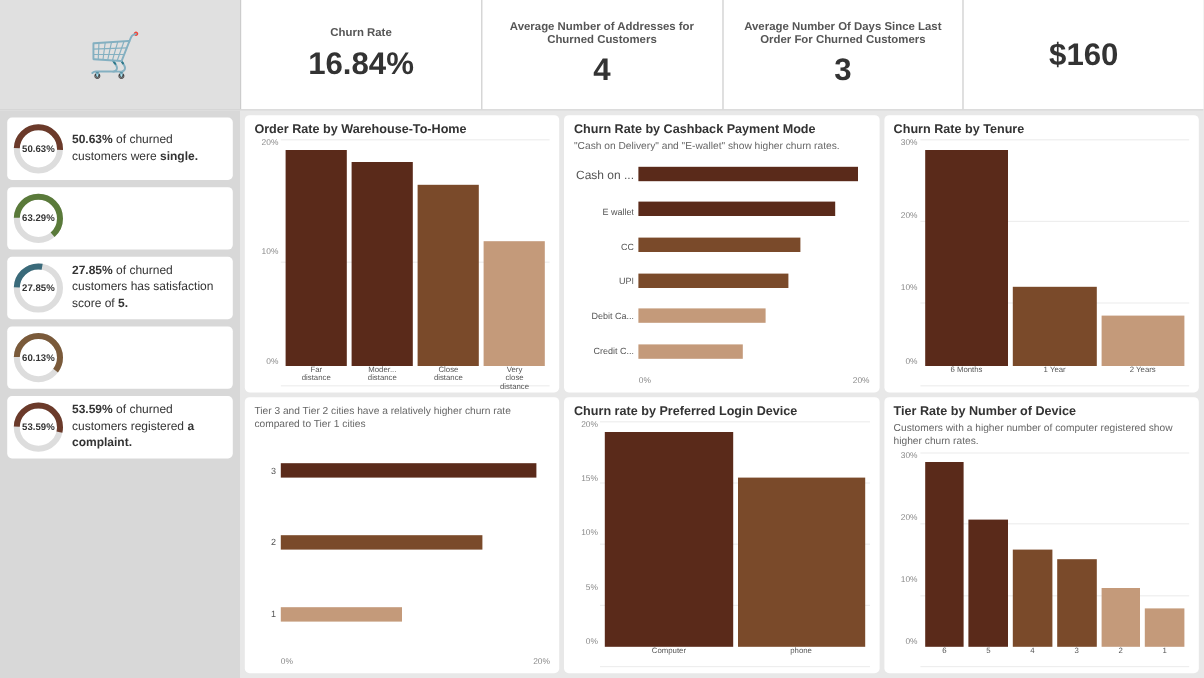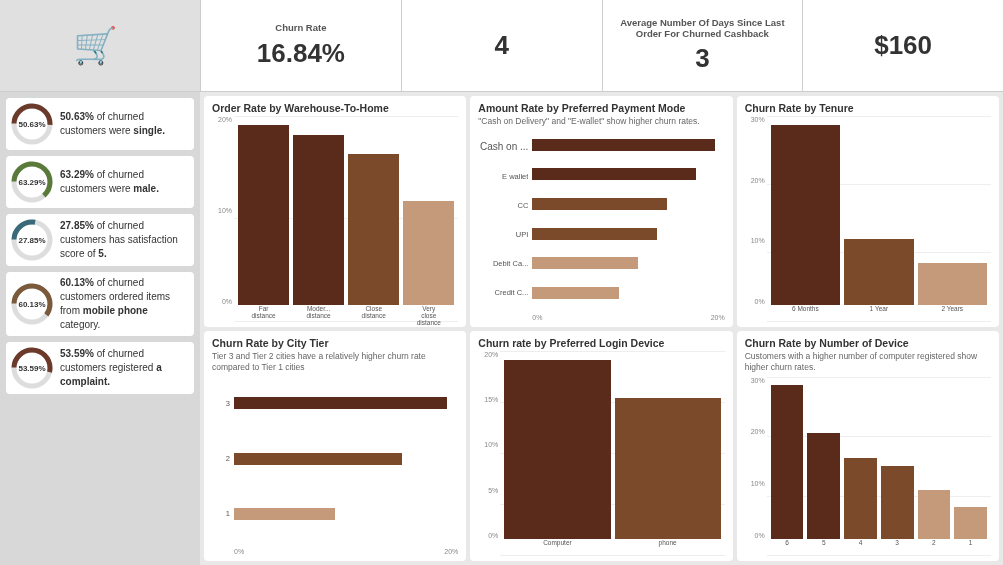--- a/index.html
+++ b/index.html
@@ -167,24 +167,25 @@
         <div class="kpi-logo-text"></div>
       </div>
     </div>
 
     <div id="kpi-items-container" style="display:flex; flex:1;">
         <div class="kpi-item">
           <div class="kpi-label">Churn Rate</div>
     <div class="kpi-value">16.84%</div>
         </div>
         <div class="kpi-item">
+          <div class="kpi-label">Average Number of Addresses for Churned Customers</div>
     <div class="kpi-value">4</div>
         </div>
         <div class="kpi-item">
-          <div class="kpi-label">Average Number Of Days Since Last Order For Churned Cashback</div>
+          <div class="kpi-label">Average Number Of Days Since Last Order For Churned Customers</div>
     <div class="kpi-value">3</div>
         </div>
         <div class="kpi-item">
     <div class="kpi-value">$160</div>
         </div>
       </div>
   </div>
 
   <div class="main-content">
 
@@ -200,41 +201,39 @@
     <div class="stat-text"><strong>50.63%</strong> of churned customers were <strong>single.</strong></div>
   </div>
         <div class="stat-row">
     <div class="donut-container">
       <svg viewBox="0 0 44 44">
         <circle cx="22" cy="22" r="18" fill="none" stroke="#ddd" stroke-width="5"></circle>
         <circle cx="22" cy="22" r="18" fill="none" stroke="#5a7a3a" stroke-width="5" stroke-dasharray="71.58 41.52" stroke-dashoffset="28.27" transform="rotate(-90, 22, 22)"></circle>
       </svg>
       <div class="donut-label">63.29%</div>
     </div>
-    <div class="stat-text"><strong>63.29%</strong> of churned customers were <strong>male.</strong></div>
   </div>
         <div class="stat-row">
     <div class="donut-container">
       <svg viewBox="0 0 44 44">
         <circle cx="22" cy="22" r="18" fill="none" stroke="#ddd" stroke-width="5"></circle>
         <circle cx="22" cy="22" r="18" fill="none" stroke="#3a6a7a" stroke-width="5" stroke-dasharray="31.50 81.60" stroke-dashoffset="28.27" transform="rotate(-90, 22, 22)"></circle>
       </svg>
       <div class="donut-label">27.85%</div>
     </div>
     <div class="stat-text"><strong>27.85%</strong> of churned customers has satisfaction score of <strong>5.</strong></div>
   </div>
         <div class="stat-row">
     <div class="donut-container">
       <svg viewBox="0 0 44 44">
         <circle cx="22" cy="22" r="18" fill="none" stroke="#ddd" stroke-width="5"></circle>
         <circle cx="22" cy="22" r="18" fill="none" stroke="#7a5a3a" stroke-width="5" stroke-dasharray="68.01 45.09" stroke-dashoffset="28.27" transform="rotate(-90, 22, 22)"></circle>
       </svg>
       <div class="donut-label">60.13%</div>
     </div>
-    <div class="stat-text"><strong>60.13%</strong> of churned customers ordered items from <strong>mobile phone</strong> category.</div>
   </div>
         <div class="stat-row">
     <div class="donut-container">
       <svg viewBox="0 0 44 44">
         <circle cx="22" cy="22" r="18" fill="none" stroke="#ddd" stroke-width="5"></circle>
         <circle cx="22" cy="22" r="18" fill="none" stroke="#6b3a2a" stroke-width="5" stroke-dasharray="60.61 52.49" stroke-dashoffset="28.27" transform="rotate(-90, 22, 22)"></circle>
       </svg>
       <div class="donut-label">53.59%</div>
     </div>
     <div class="stat-text"><strong>53.59%</strong> of churned customers registered <strong>a complaint.</strong></div>
@@ -271,21 +270,21 @@
               <div style="position:absolute; left:22px; right:0; bottom:0; height:16px; display:flex; gap:4px; padding:0 4px;">
                 <div style="flex:1; text-align:center; font-size:6.5px; color:#555; line-height:1.1;">Far<br>distance</div>
                 <div style="flex:1; text-align:center; font-size:6.5px; color:#555; line-height:1.1;">Moder...<br>distance</div>
                 <div style="flex:1; text-align:center; font-size:6.5px; color:#555; line-height:1.1;">Close<br>distance</div>
                 <div style="flex:1; text-align:center; font-size:6.5px; color:#555; line-height:1.1;">Very<br>close<br>distance</div>
               </div>
             </div>
           </div>
         </div>
         <div class="chart-card">
-    <div class="chart-title">Amount Rate by Preferred Payment Mode</div>
+    <div class="chart-title">Churn Rate by Cashback Payment Mode</div>
     <div class="chart-subtitle">"Cash on Delivery" and "E-wallet" show higher churn rates.</div>
     <div class="chart-area">
   <div style="position:relative; height:100%; min-height:80px;">
               <div style="position:absolute; left:0; right:0; top:0; bottom:14px;">
                 <div style="position:absolute; left:0; top:0; bottom:0; width:52px; display:flex; flex-direction:column; justify-content:space-around; padding:0 2px 0 0;">
                   <div style="font-size:10px; color:#555; text-align:right; white-space:nowrap; overflow:hidden; text-overflow:ellipsis;">Cash on ...</div>
                   <div style="font-size:7.5px; color:#555; text-align:right; white-space:nowrap; overflow:hidden; text-overflow:ellipsis;">E wallet</div>
                   <div style="font-size:7.5px; color:#555; text-align:right; white-space:nowrap; overflow:hidden; text-overflow:ellipsis;">CC</div>
                   <div style="font-size:7.5px; color:#555; text-align:right; white-space:nowrap; overflow:hidden; text-overflow:ellipsis;">UPI</div>
                   <div style="font-size:7.5px; color:#555; text-align:right; white-space:nowrap; overflow:hidden; text-overflow:ellipsis;">Debit Ca...</div>
@@ -334,21 +333,20 @@
               </div>
               <div style="position:absolute; left:22px; right:0; bottom:0; height:16px; display:flex; gap:4px; padding:0 4px;">
                 <div style="flex:1; text-align:center; font-size:6.5px; color:#555; line-height:1.1;">6 Months</div>
                 <div style="flex:1; text-align:center; font-size:6.5px; color:#555; line-height:1.1;">1 Year</div>
                 <div style="flex:1; text-align:center; font-size:6.5px; color:#555; line-height:1.1;">2 Years</div>
               </div>
             </div>
           </div>
         </div>
         <div class="chart-card">
-    <div class="chart-title">Churn Rate by City Tier</div>
     <div class="chart-subtitle">Tier 3 and Tier 2 cities have a relatively higher churn rate compared to Tier 1 cities</div>
     <div class="chart-area">
   <div style="position:relative; height:100%; min-height:80px;">
               <div style="position:absolute; left:0; right:0; top:0; bottom:14px;">
                 <div style="position:absolute; left:0; top:0; bottom:0; width:20px; display:flex; flex-direction:column; justify-content:space-around; padding:0 2px 0 0;">
                   <div style="font-size:7.5px; color:#555; text-align:right; white-space:nowrap; overflow:hidden; text-overflow:ellipsis;">3</div>
                   <div style="font-size:7.5px; color:#555; text-align:right; white-space:nowrap; overflow:hidden; text-overflow:ellipsis;">2</div>
                   <div style="font-size:7.5px; color:#555; text-align:right; white-space:nowrap; overflow:hidden; text-overflow:ellipsis;">1</div>
                 </div>
                 <div style="position:absolute; left:22px; right:0; top:0; bottom:0; display:flex; flex-direction:column; justify-content:space-around; gap:2px;">
@@ -389,21 +387,21 @@
       </div>
               </div>
               <div style="position:absolute; left:22px; right:0; bottom:0; height:16px; display:flex; gap:4px; padding:0 4px;">
                 <div style="flex:1; text-align:center; font-size:6.5px; color:#555; line-height:1.1;">Computer</div>
                 <div style="flex:1; text-align:center; font-size:6.5px; color:#555; line-height:1.1;">phone</div>
               </div>
             </div>
           </div>
         </div>
         <div class="chart-card">
-    <div class="chart-title">Churn Rate by Number of Device</div>
+    <div class="chart-title">Tier Rate by Number of Device</div>
     <div class="chart-subtitle">Customers with a higher number of computer registered show higher churn rates.</div>
     <div class="chart-area">
   <div style="position:relative; height:100%; min-height:80px;">
               <div style="position:absolute; left:0; top:0; bottom:16px; width:22px; display:flex; flex-direction:column; justify-content:space-between; align-items:flex-end; padding-right:2px;">
                 <span style="font-size:7px; color:#888;">30%</span>
                 <span style="font-size:7px; color:#888;">20%</span>
                 <span style="font-size:7px; color:#888;">10%</span>
                 <span style="font-size:7px; color:#888;">0%</span>
               </div>
               <div style="position:absolute; left:22px; right:0; top:0%; bottom:16px; border-top:1px solid #eee; height:0;"></div>

